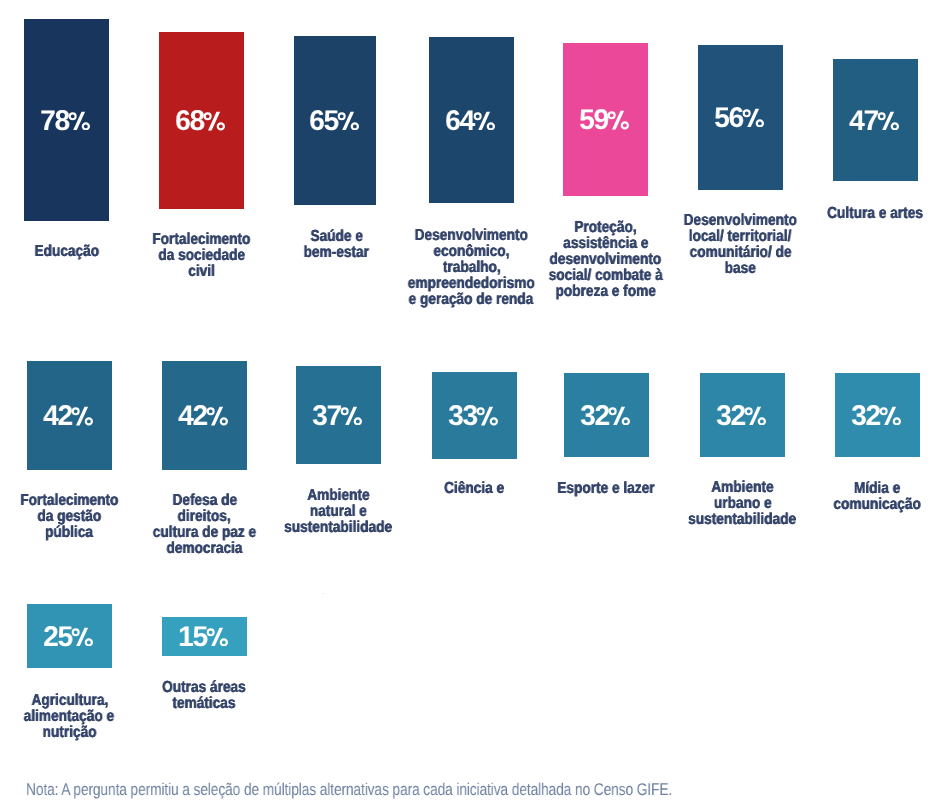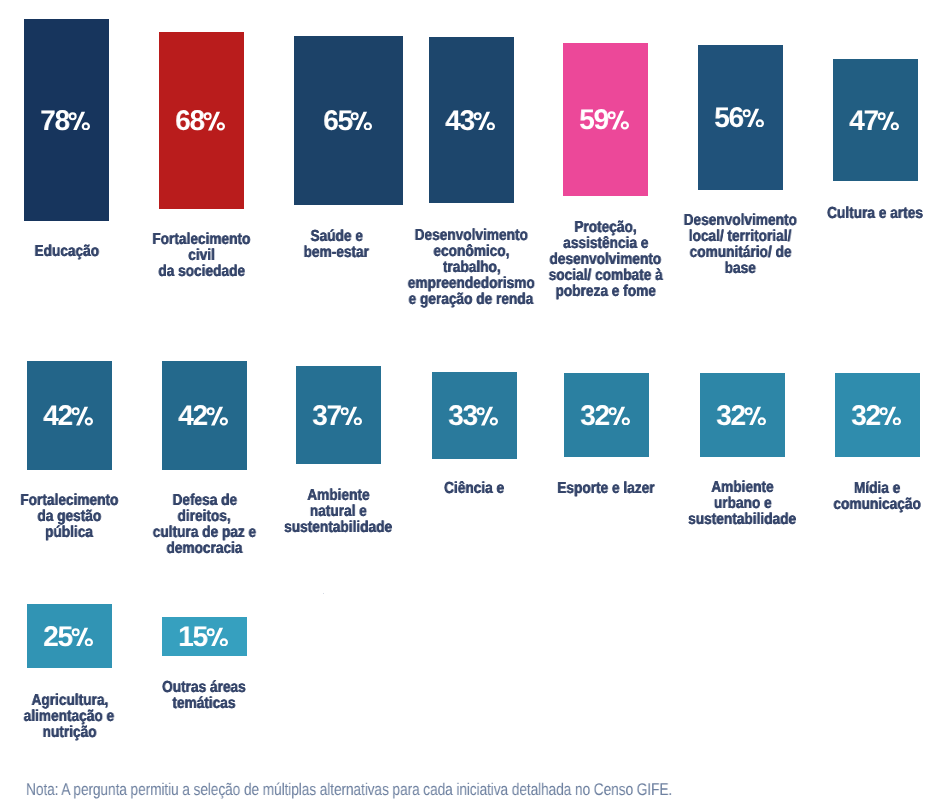--- a/index.html
+++ b/index.html
@@ -61,46 +61,46 @@
             <g fill="#ffffff" fill-rule="evenodd">
               <path d="M4.7 1.35a4 4 0 1 1 0 8a4 4 0 1 1 0-8z M4.7 3.45a1.9 1.9 0 1 0 0 3.8a1.9 1.9 0 1 0 0-3.8z"></path>
               <path d="M17.85 11.25a4.15 4.15 0 1 1 0 8.3a4.15 4.15 0 1 1 0-8.3z M17.85 13.5a1.9 1.9 0 1 0 0 3.8a1.9 1.9 0 1 0 0-3.8z"></path>
               <path d="M13.5 0.75 L17.1 0.75 L8.6 19.45 L5 19.45 Z"></path>
             </g>
           </svg>
         </div>
       </div>
       <div class="barlabel" style="left: 101px; width: 200.8px; top: 232.428px;">
         <b><span>Fortalecimento</span></b>
+        <b><span>da sociedade</span></b>
         <b><span>civil</span></b>
-        <b><span>da sociedade</span></b>
-      </div>
-    </div>
-    <div class="bar-group">
-      <div class="bar" style="left: 294px; top: 36.06px; width: 109px; height: 168.48px; background: rgb(28, 66, 104);">
+      </div>
+    </div>
+    <div class="bar-group">
+      <div class="bar" style="left: 294px; top: 36.06px; width: 82px; height: 168.48px; background: rgb(28, 66, 104);">
         <div class="barval" style="top: 71.04px;">
           <i>65</i>
           <svg width="22.1" height="19.5" viewBox="0 0 22.1 19.5" aria-hidden="true">
             <g fill="#ffffff" fill-rule="evenodd">
               <path d="M4.7 1.35a4 4 0 1 1 0 8a4 4 0 1 1 0-8z M4.7 3.45a1.9 1.9 0 1 0 0 3.8a1.9 1.9 0 1 0 0-3.8z"></path>
               <path d="M17.85 11.25a4.15 4.15 0 1 1 0 8.3a4.15 4.15 0 1 1 0-8.3z M17.85 13.5a1.9 1.9 0 1 0 0 3.8a1.9 1.9 0 1 0 0-3.8z"></path>
               <path d="M13.5 0.75 L17.1 0.75 L8.6 19.45 L5 19.45 Z"></path>
             </g>
           </svg>
         </div>
       </div>
       <div class="barlabel" style="left: 236px; width: 200.8px; top: 228.74px;">
         <b><span>Saúde e</span></b>
         <b><span>bem-estar</span></b>
       </div>
     </div>
     <div class="bar-group">
       <div class="bar" style="left: 429px; top: 36.956px; width: 84.8px; height: 165.888px; background: rgb(29, 70, 108);">
         <div class="barval" style="top: 69.744px;">
-          <i>43</i>
+          <i>64</i>
           <svg width="22.1" height="19.5" viewBox="0 0 22.1 19.5" aria-hidden="true">
             <g fill="#ffffff" fill-rule="evenodd">
               <path d="M4.7 1.35a4 4 0 1 1 0 8a4 4 0 1 1 0-8z M4.7 3.45a1.9 1.9 0 1 0 0 3.8a1.9 1.9 0 1 0 0-3.8z"></path>
               <path d="M17.85 11.25a4.15 4.15 0 1 1 0 8.3a4.15 4.15 0 1 1 0-8.3z M17.85 13.5a1.9 1.9 0 1 0 0 3.8a1.9 1.9 0 1 0 0-3.8z"></path>
               <path d="M13.5 0.75 L17.1 0.75 L8.6 19.45 L5 19.45 Z"></path>
             </g>
           </svg>
         </div>
       </div>
       <div class="barlabel" style="left: 371px; width: 200.8px; top: 227.944px;">

